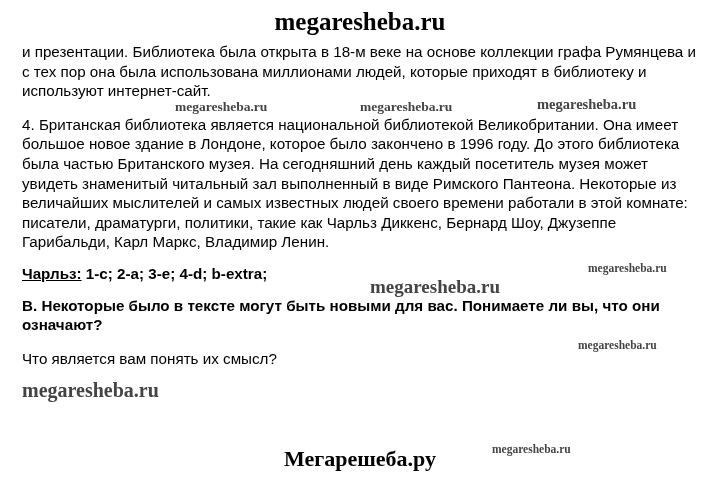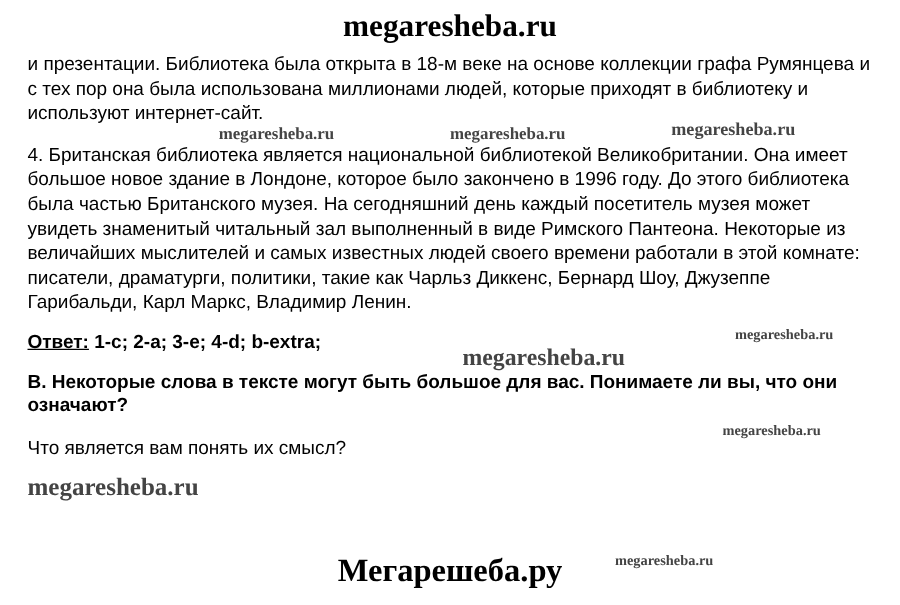--- a/index.html
+++ b/index.html
@@ -33,21 +33,21 @@
     letter-spacing: 0px;
     font-family: "Liberation Serif", serif;
   }
 
   .footer-title {
     position: absolute;
     bottom: 12px;
     left: 0;
     width: 720px;
     text-align: center;
-    font-size: 26px;
+    font-size: 22px;
     font-weight: bold;
     font-family: "Liberation Serif", serif;
   }
 
   .content {
     position: absolute;
     top: 42px;
     left: 22px;
     width: 678px;
     font-size: 15.2px;
@@ -109,27 +109,27 @@
 
   <div class="content">
 
     <p class="para">и презентации. Библиотека была открыта в 18-м веке на основе коллекции графа Румянцева и с тех пор она была использована миллионами людей, которые приходят в библиотеку и используют интернет-сайт.</p>
 
     <p class="para">4. Британская библиотека является национальной библиотекой Великобритании. Она имеет большое новое здание в Лондоне, которое было закончено в 1996 году.  До этого библиотека была частью Британского музея. На сегодняшний день каждый посетитель музея может увидеть знаменитый читальный зал выполненный в виде Римского Пантеона. Некоторые из величайших мыслителей и самых известных людей своего времени работали в этой комнате: писатели, драматурги, политики, такие как Чарльз Диккенс, Бернард Шоу, Джузеппе Гарибальди, Карл Маркс, Владимир Ленин.</p>
 
     <div class="spacer-sm"></div>
 
     <p class="para tight">
-      <span class="u b">Ответ:</span>
+      <span class="u b">Чарльз:</span>
       <span class="b">1-c; 2-a; 3-e; 4-d; b-extra;</span>
     </p>
 
     <div class="spacer-sm"></div>
 
-    <p class="para tight b">B. Некоторые слова в тексте могут быть большое для вас. Понимаете ли вы, что они означают?</p>
+    <p class="para tight b">B. Некоторые было в тексте могут быть новыми для вас. Понимаете ли вы, что они означают?</p>
 
     <p class="para tight">Что является вам понять их смысл?</p>
 
     <div class="spacer-sm"></div>
     <div class="spacer-xs"></div>
 
 
   </div>
 
   <div class="wm wm-1">megaresheba.ru</div>

